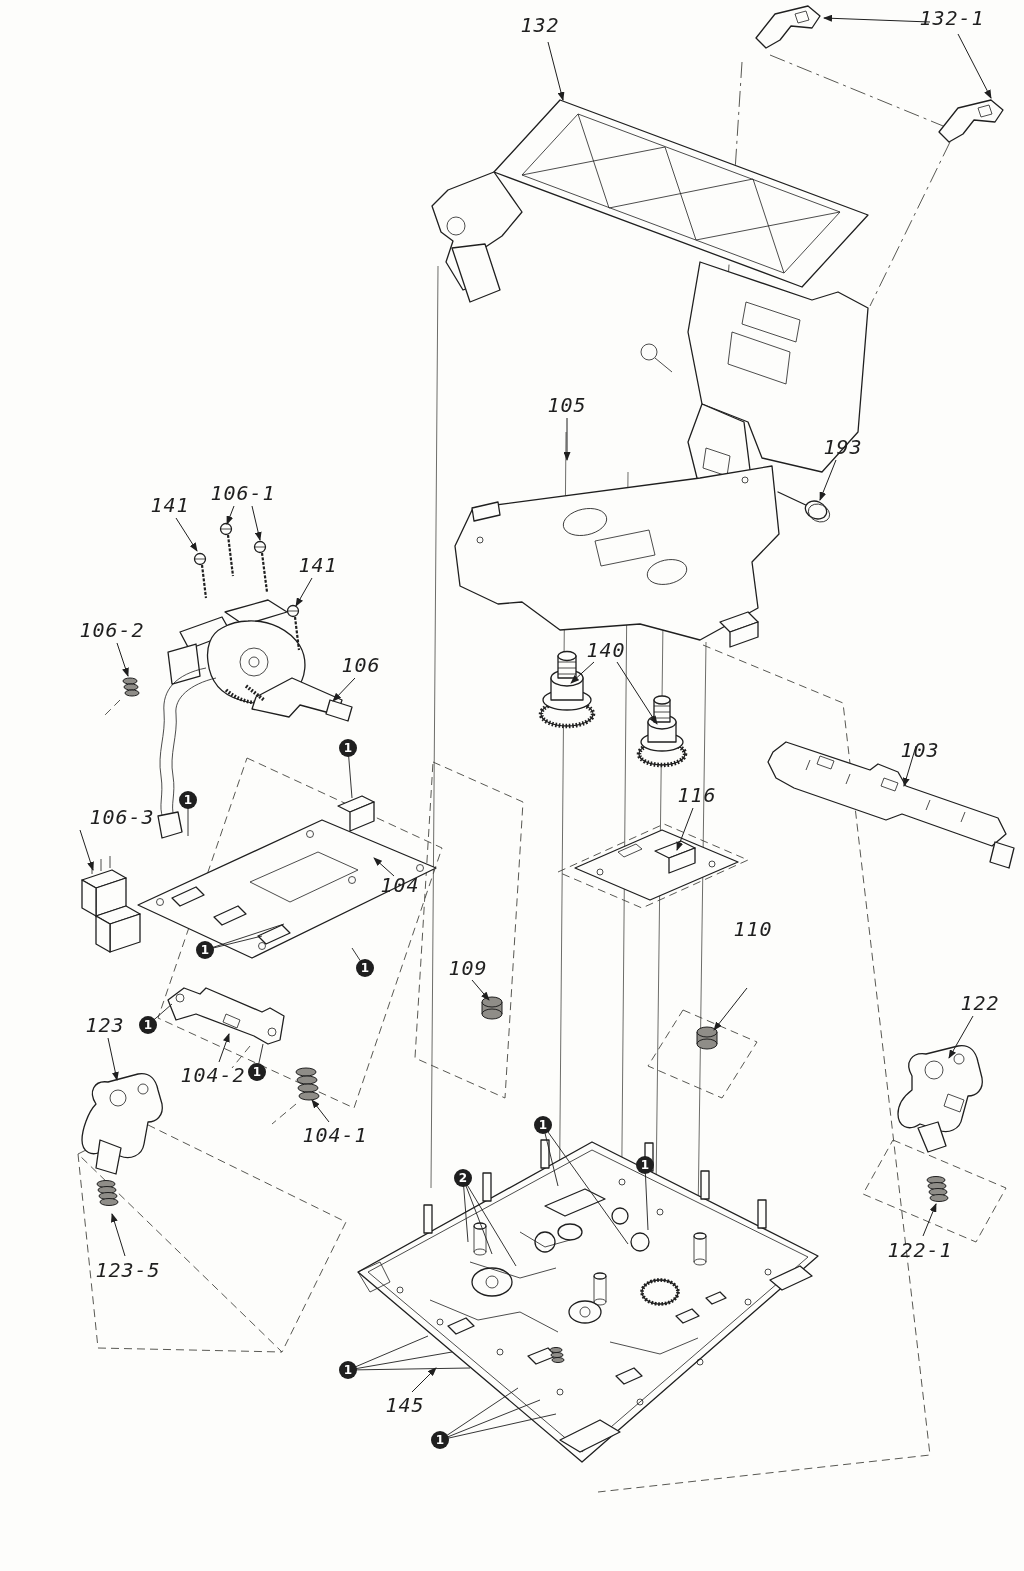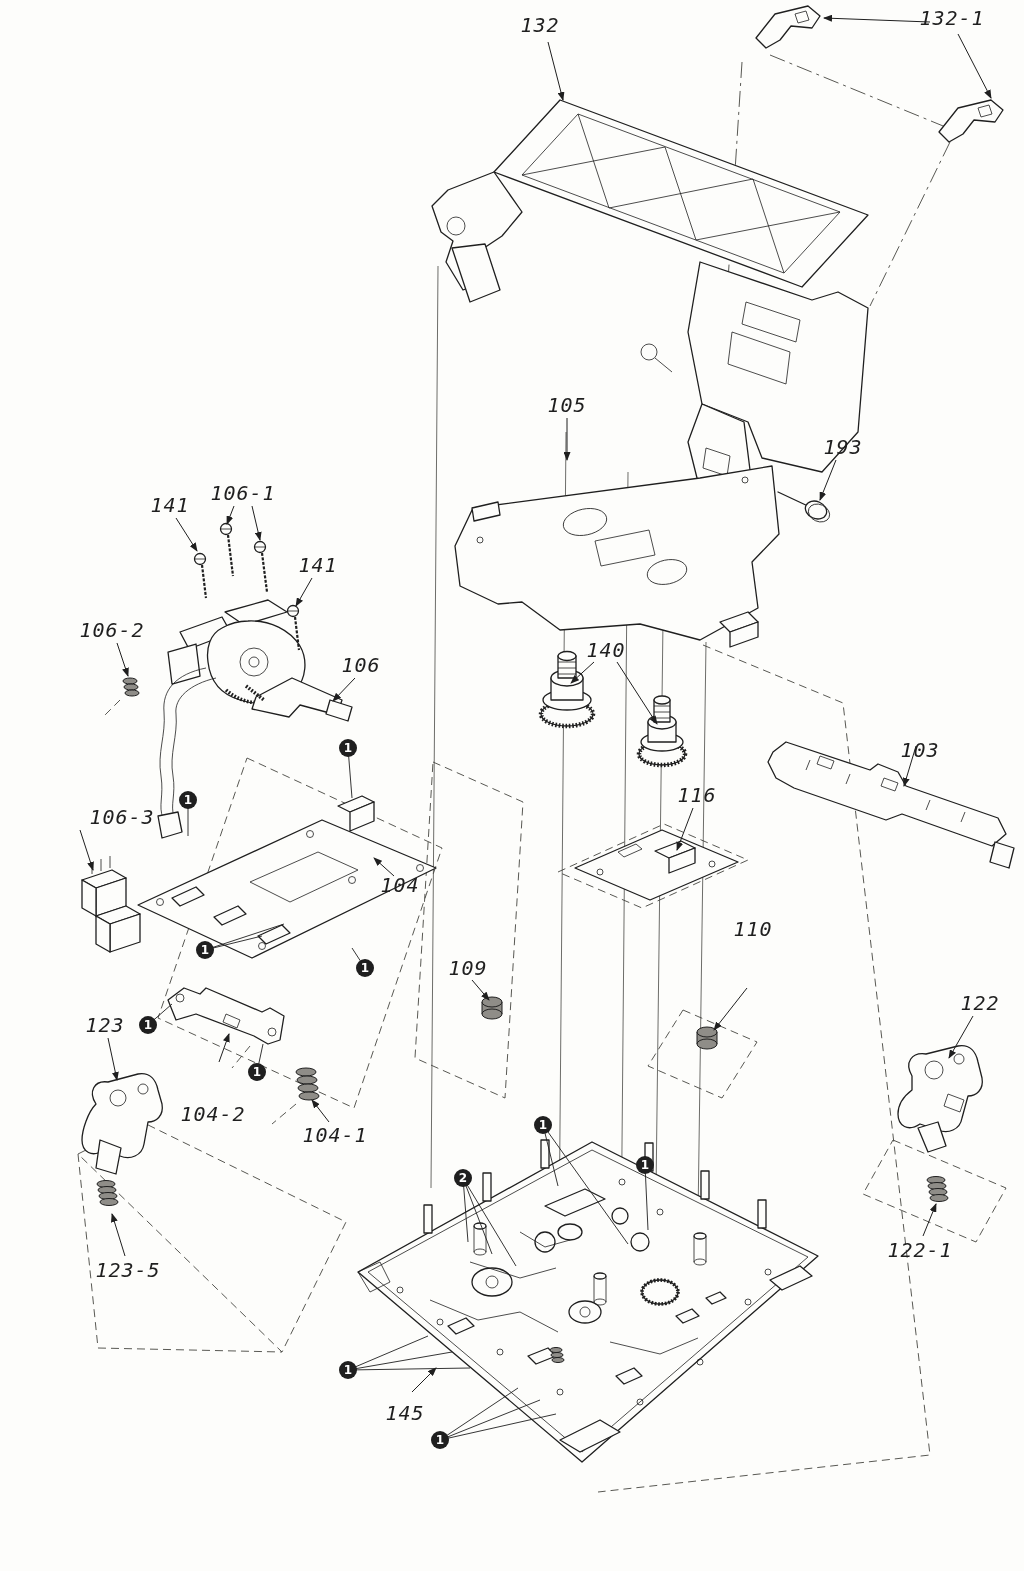--- a/index.html
+++ b/index.html
@@ -434,19 +434,19 @@
       <div class="callout" style="left: 361px; top: 665px;">106</div>
       <div class="callout" style="left: 606px; top: 650px;">140</div>
       <div class="callout" style="left: 920px; top: 733px; margin-top: 17px;">103</div>
       <div class="callout" style="left: 78px; top: 817px; margin-left: 44px;">106-3</div>
       <div class="callout" style="left: 697px; top: 795px; text-align: center;">116</div>
       <div class="callout" style="left: 400px; top: 885px;">104</div>
       <div class="callout" style="left: 468px; top: 968px;">109</div>
       <div class="callout" style="left: 753px; top: 929px;">110</div>
       <div class="callout" style="left: 980px; top: 1003px;">122</div>
       <div class="callout" style="left: 105px; top: 1025px;">123</div>
-      <div class="callout" style="left: 213px; top: 1075px; margin-top: 39px;">104-2</div>
+      <div class="callout" style="left: 213px; top: 1075px;">104-2</div>
       <div class="callout" style="left: 335px; top: 1135px;">104-1</div>
       <div class="callout" style="left: 128px; top: 1270px;">123-5</div>
       <div class="callout" style="left: 920px; top: 1250px;">122-1</div>
-      <div class="callout" style="left: 405px; top: 1405px; margin-top: 8px;">145</div>
+      <div class="callout" style="left: 405px; top: 1405px;">145</div>
     </div>
 </div>
 
 </body></html>

